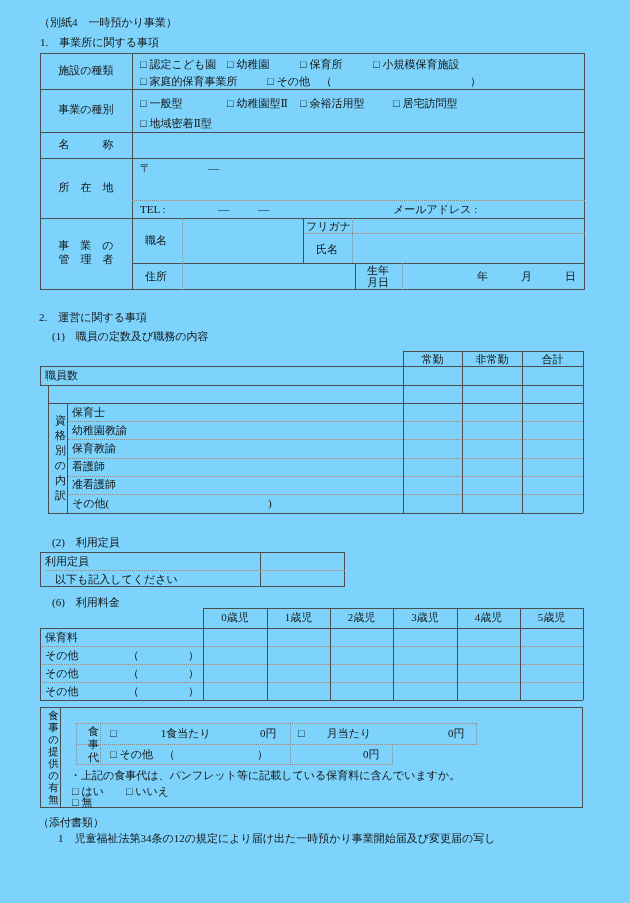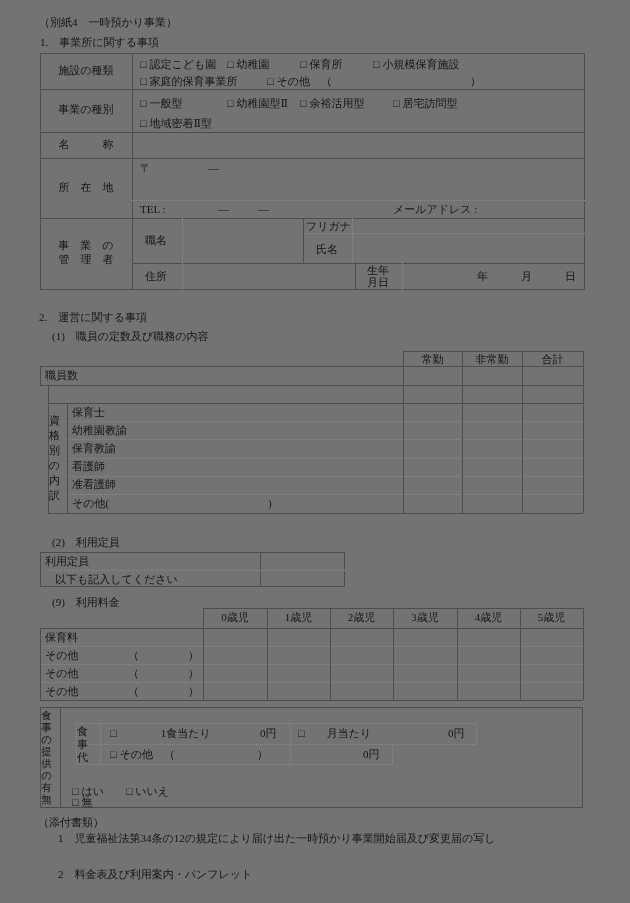--- a/index.html
+++ b/index.html
@@ -1,28 +1,28 @@
 <!DOCTYPE html>
 <html><head>
 <meta charset="utf-8">
 <style>
   html,body{margin:0;padding:0;background:#e8e8e8;}
   .page{
-    position:relative;width:630px;height:903px;background:#737373;
+    position:relative;width:630px;height:903px;background:#7dd3fc;
     font-family:"Liberation Serif","DejaVu Serif",serif;color:#141414;overflow:hidden;
   }
   .t{position:absolute;font-size:11px;line-height:13px;white-space:pre;}
   .ctr{text-align:center;}
   .hl{display:block;position:absolute;height:0;border-top:1px solid #4d4d4d;}
   .vl{display:block;position:absolute;width:0;border-left:1px solid #4d4d4d;}
   .hl.dot{border-top:1px dotted #8a8a8a;}
   .vl.dot{border-left:1px dotted #8a8a8a;}
   .box{display:block;position:absolute;border:1px solid #4d4d4d;box-sizing:border-box;}
   .box.dot{border:1px dotted #8a8a8a;}
-  .vwrap{position:absolute;display:flex;align-items:center;justify-content:flex-start;}
+  .vwrap{position:absolute;display:flex;align-items:center;justify-content:flex-end;}
   .vert{font-size:11px;line-height:15px;width:13px;white-space:normal;word-break:break-all;text-align:center;}
   .vert.tight{line-height:12px;font-size:10.5px;}
   .vert.meal{line-height:13px;}
 </style>
 </head>
 <body>
 
 <div class="page">
 
   <div class="t" style="left:39px;top:16px">（別紙4　一時預かり事業）</div>
@@ -116,21 +116,21 @@
   <div class="t" style="left:72px;top:497px">その他(</div>
   <div class="t" style="left:268px;top:497px">)</div>
 
   <div class="t" style="left:52px;top:536px">(2)　利用定員</div>
   <span class="box" style="left:40px;top:552px;width:305px;height:35px"></span>
   <span class="vl" style="left:260px;top:552px;height:35px"></span>
   <span class="hl dot" style="left:46px;top:570px;width:299px"></span>
   <div class="t" style="left:45px;top:555px">利用定員</div>
   <div class="t" style="left:55px;top:573px">以下も記入してください</div>
 
-  <div class="t" style="left:52px;top:596px">(9)　利用料金</div>
+  <div class="t" style="left:52px;top:596px">(6)　利用料金</div>
   <span class="hl" style="left:203px;top:608px;width:380px"></span>
   <span class="hl" style="left:40px;top:628px;width:543px"></span>
   <span class="hl dot" style="left:40px;top:646px;width:543px"></span>
   <span class="hl dot" style="left:40px;top:664px;width:543px"></span>
   <span class="hl dot" style="left:40px;top:682px;width:543px"></span>
   <span class="hl" style="left:40px;top:700px;width:543px"></span>
   <span class="vl" style="left:40px;top:628px;height:72px"></span>
   <span class="vl" style="left:203px;top:608px;height:92px"></span>
   <span class="vl" style="left:267px;top:608px;height:92px"></span>
   <span class="vl" style="left:330px;top:608px;height:92px"></span>
@@ -169,20 +169,20 @@
   <div class="vwrap" style="left:76px;top:723px;width:24px;height:42px">
     <div class="vert meal">食事代</div>
   </div>
   <div class="t" style="left:110px;top:727px">□　　　　1食当たり</div>
   <div class="t" style="left:260px;top:727px">0円</div>
   <div class="t" style="left:298px;top:727px">□　　月当たり</div>
   <div class="t" style="left:448px;top:727px">0円</div>
   <div class="t" style="left:110px;top:748px">□ その他　（</div>
   <div class="t" style="left:257px;top:748px">）</div>
   <div class="t" style="left:363px;top:748px">0円</div>
+  <div class="t" style="left:70px;top:769px">・上記の食事代は、パンフレット等に記載している保育料に含んでいますか。</div>
   <div class="t" style="left:72px;top:785px">□ はい　　□ いいえ</div>
   <div class="t" style="left:72px;top:796px">□ 無</div>
 
   <div class="t" style="left:38px;top:816px">（添付書類）</div>
   <div class="t" style="left:58px;top:832px">1　児童福祉法第34条の12の規定により届け出た一時預かり事業開始届及び変更届の写し</div>
-  <div class="t" style="left:58px;top:868px">2　料金表及び利用案内・パンフレット</div>
 
 </div>
 
 </body></html>

